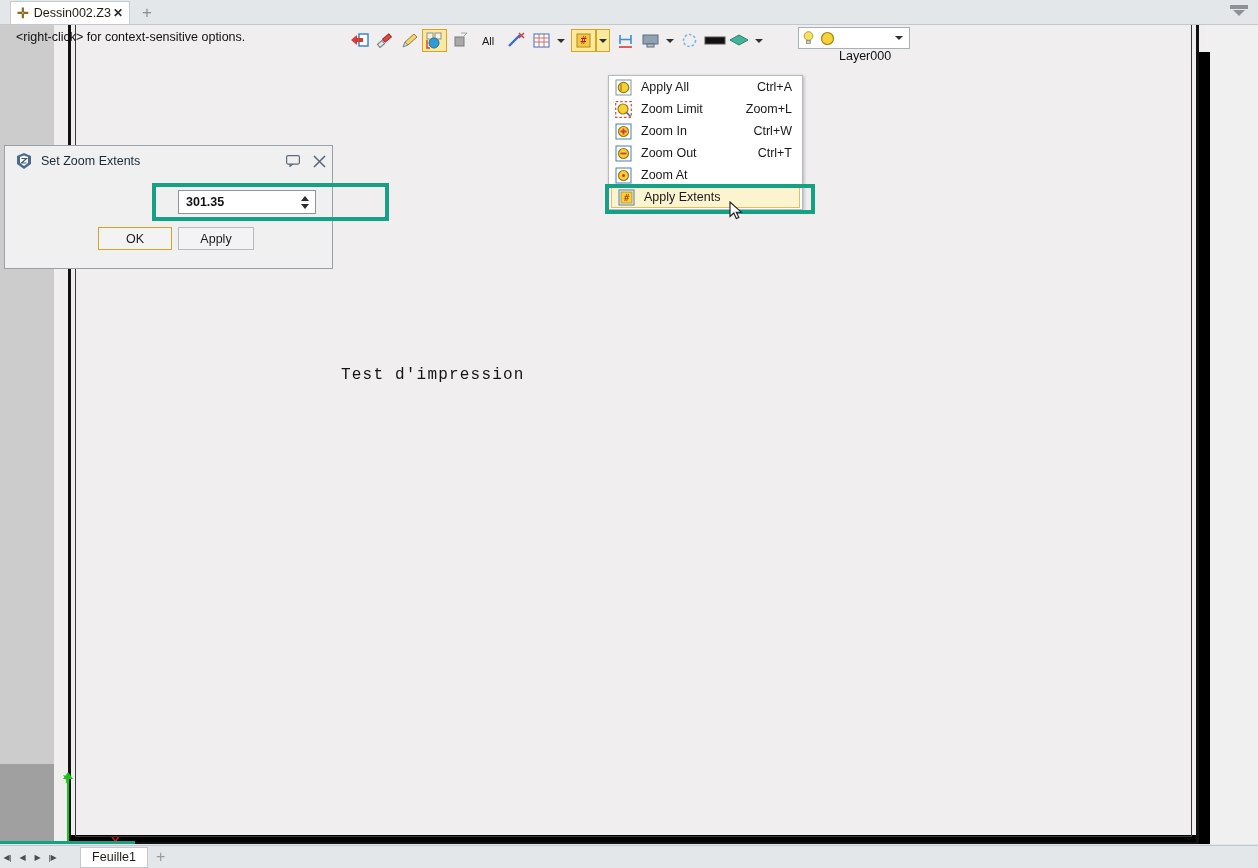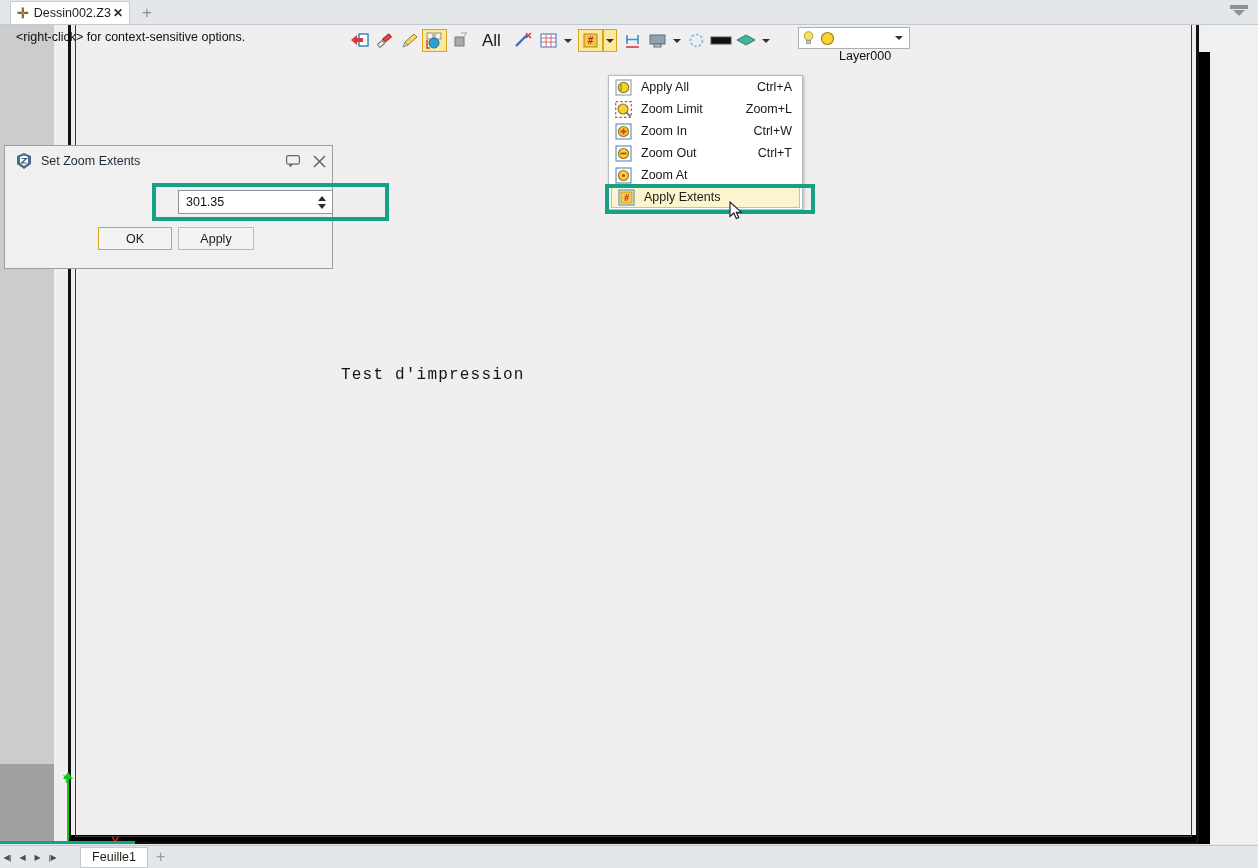--- a/index.html
+++ b/index.html
@@ -120,21 +120,21 @@
   .tb-sep{width:3px;height:23px;}
   .tb-caret{
     width:14px;height:23px;display:flex;align-items:center;justify-content:center;cursor:pointer;
   }
   .tb-caret.hl{background:#fbe9a0;border:1px solid #d8a521;box-sizing:border-box;}
   .caretglyph{
     width:0;height:0;border-left:4px solid transparent;border-right:4px solid transparent;
     border-top:4px solid #303030;
   }
   .all-label{
-    font-size:17px;color:#1a1a1a;padding:0 10px;white-space:nowrap;
+    font-size:11px;color:#1a1a1a;padding:0 10px;white-space:nowrap;
   }
   
   #layer-combo{
     position:absolute;left:798px;top:2px;width:112px;height:22px;
     background:#ffffff;border:1px solid #a9b0b5;box-sizing:border-box;
     display:flex;align-items:center;padding:0 3px;z-index:35;cursor:pointer;
   }
   #layer-combo .lname{font-size:12.5px;color:#111;margin-left:4px;flex:1;margin-top:35px;}
   #layer-combo .lcaret{
     width:0;height:0;border-left:4px solid transparent;border-right:4px solid transparent;
@@ -177,23 +177,23 @@
   #dlg-title .dicon{width:18px;height:18px;margin-left:10px;margin-right:8px;}
   #dlg-title .dtext{font-size:12.5px;color:#1a2a3a;flex:1;}
   #dlg-title .dbtn{
     width:26px;height:26px;display:flex;align-items:center;justify-content:center;cursor:pointer;
     color:#5a6a78;font-size:13px;
   }
   #dlg-label{
     position:absolute;left:19px;top:170px;font-size:12.5px;color:#1a2a3a;
   }
   #dlg-spin{
-    position:absolute;left:178px;top:165px;width:155px;height:24px;
+    position:absolute;left:178px;top:165px;width:138px;height:24px;
     background:#ffffff;border:1px solid #8e9499;box-sizing:border-box;
-    display:flex;align-items:center;z-index:55;
+    display:flex;align-items:center;z-index:55;font-weight:bold;
   }
   #dlg-spin .sval{font-size:12.5px;color:#111;padding-left:7px;flex:1;}
   #dlg-spin .sbtns{
     width:16px;height:22px;display:flex;flex-direction:column;
     align-items:center;justify-content:center;gap:3px;margin-right:2px;cursor:pointer;
   }
   .spin-up{width:0;height:0;border-left:4px solid transparent;border-right:4px solid transparent;border-bottom:5px solid #2c2c2c;}
   .spin-dn{width:0;height:0;border-left:4px solid transparent;border-right:4px solid transparent;border-top:5px solid #2c2c2c;}
   #dlg-hl-box{
     position:absolute;left:152px;top:158px;width:237px;height:38px;

